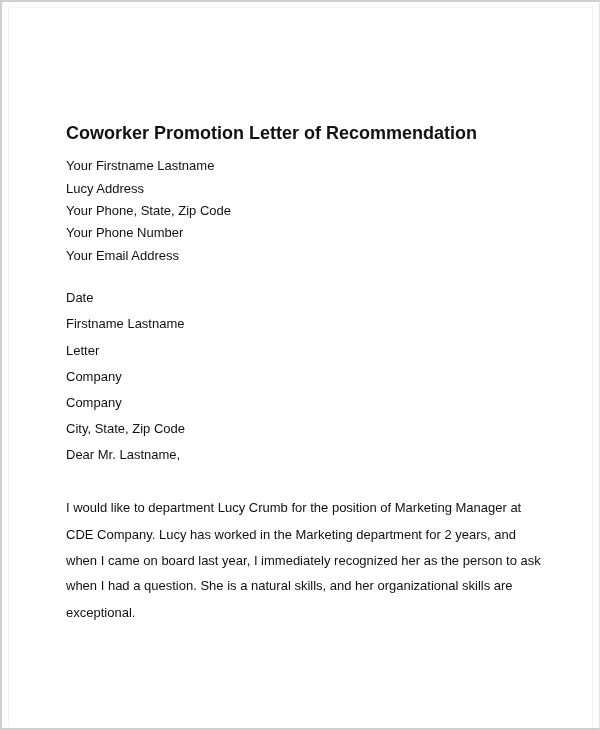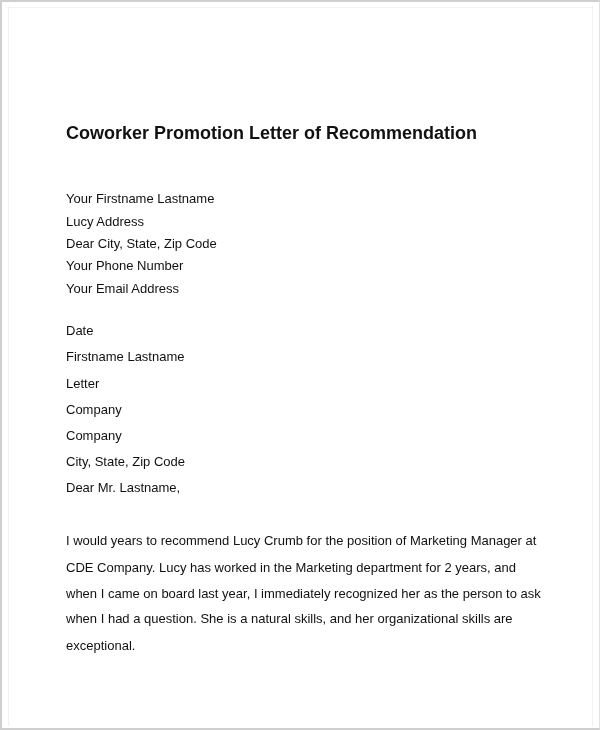--- a/index.html
+++ b/index.html
@@ -62,46 +62,45 @@
     white-space: nowrap;
     line-height: 18px;
     margin-top: 20px;
   }
   .line {
     position: absolute;
     left: 64px;
     font-size: 13px;
     line-height: 18px;
     white-space: nowrap;
-    margin-top: 33px;
   }
 </style>
 </head>
 <body>
 
 <div class="page">
   <div class="inner-guide-left"></div>
   <div class="inner-guide-top"></div>
   <div class="inner-guide-right"></div>
 
   <div class="title">Coworker Promotion Letter of Recommendation</div>
 
   <div class="line" style="top:155px">Your Firstname Lastname</div>
   <div class="line" style="top:178px">Lucy Address</div>
-  <div class="line" style="top:200px">Dear City, State, Zip Code</div>
+  <div class="line" style="top:200px">Your Phone, State, Zip Code</div>
   <div class="line" style="top:222px">Your Phone Number</div>
   <div class="line" style="top:245px">Your Email Address</div>
 
   <div class="line" style="top:287px">Date</div>
   <div class="line" style="top:313px">Firstname Lastname</div>
   <div class="line" style="top:340px">Letter</div>
   <div class="line" style="top:366px">Company</div>
   <div class="line" style="top:392px">Company</div>
   <div class="line" style="top:418px">City, State, Zip Code</div>
 
   <div class="line" style="top:444px">Dear Mr. Lastname,</div>
 
-  <div class="line" style="top:497px">I would years to recommend Lucy Crumb for the position of Marketing Manager at</div>
+  <div class="line" style="top:497px">I would like to department Lucy Crumb for the position of Marketing Manager at</div>
   <div class="line" style="top:524px">CDE Company. Lucy has worked in the Marketing department for 2 years, and</div>
   <div class="line" style="top:550px">when I came on board last year, I immediately recognized her as the person to ask</div>
   <div class="line" style="top:575px">when I had a question. She is a natural skills, and her organizational skills are</div>
   <div class="line" style="top:602px">exceptional.</div>
 </div>
 
 </body></html>

